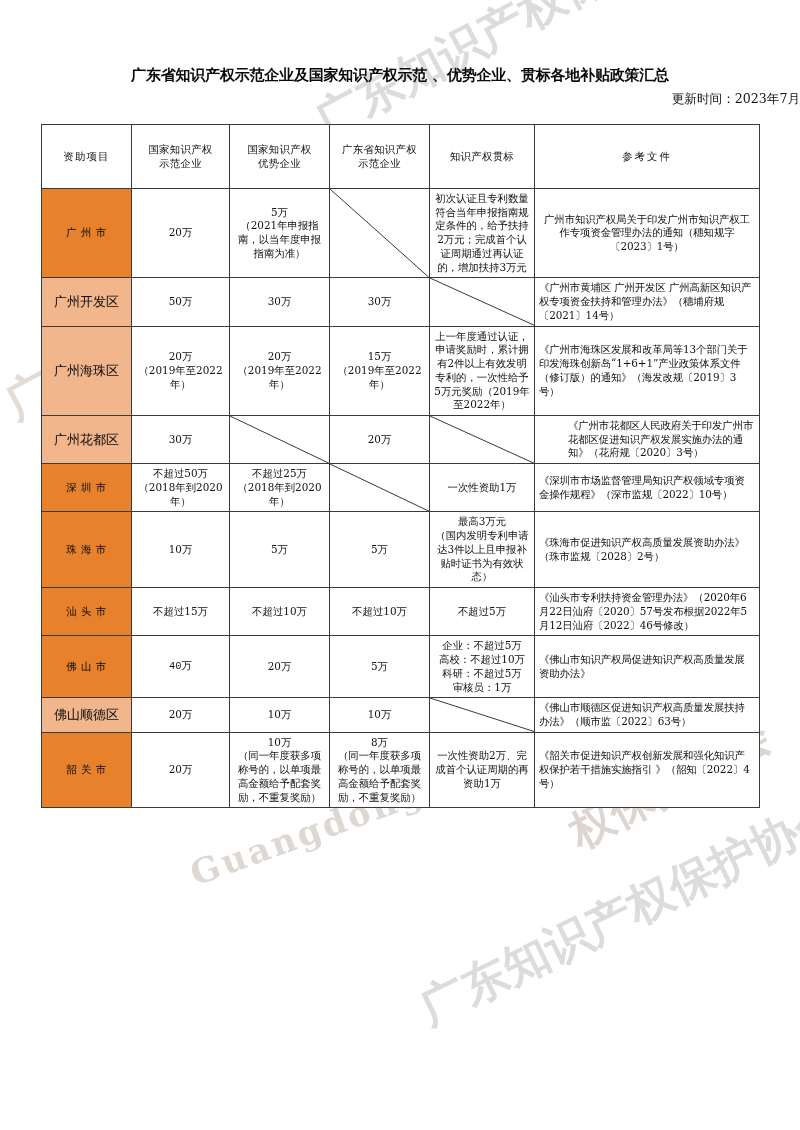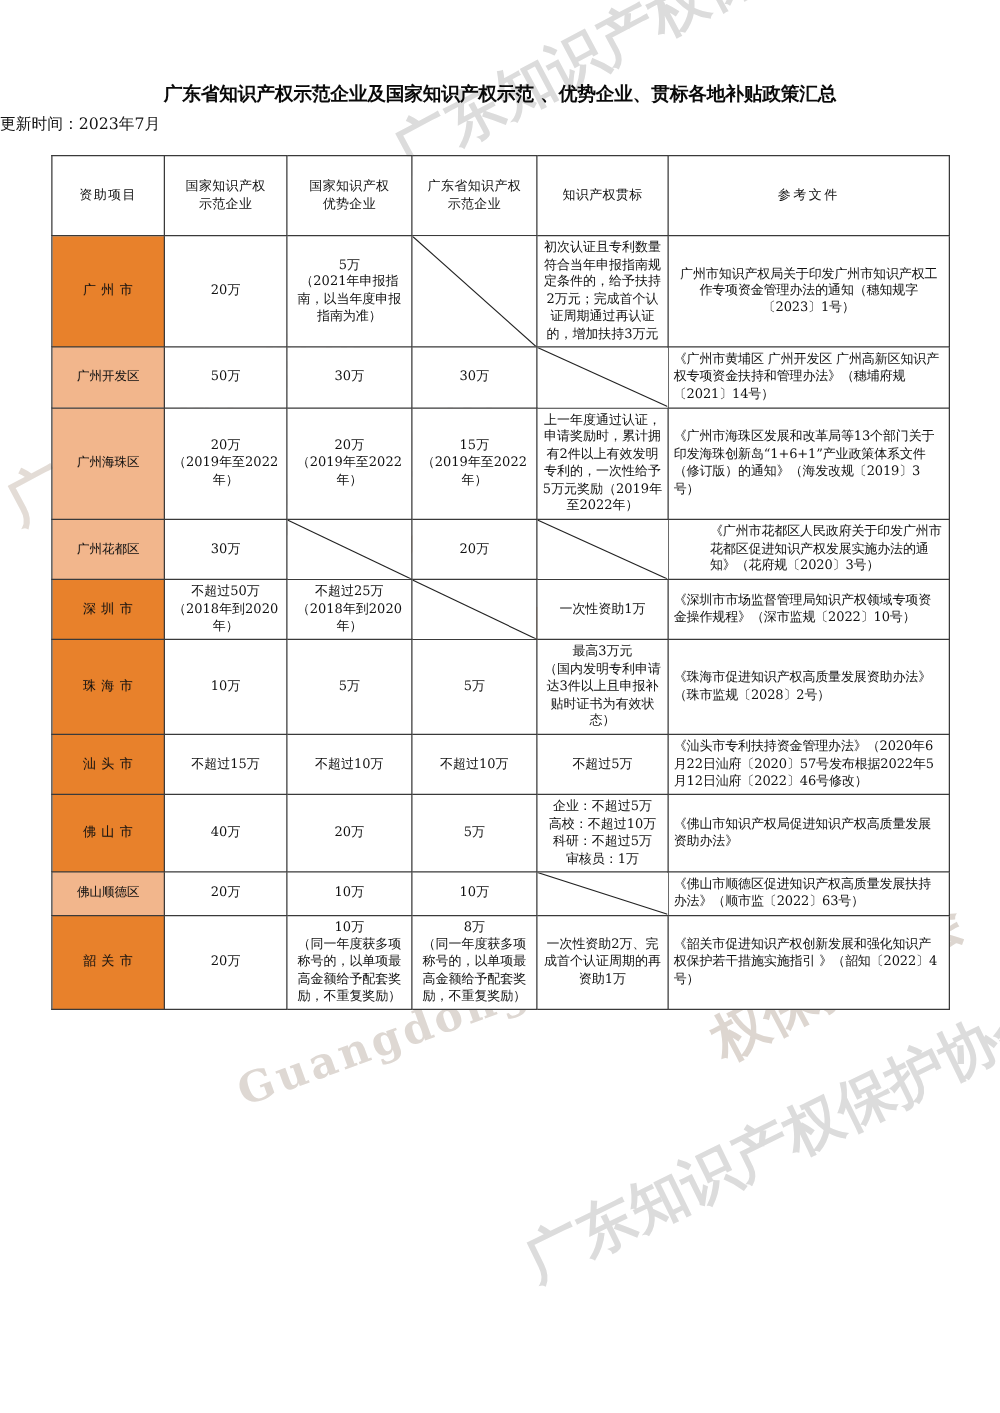--- a/index.html
+++ b/index.html
@@ -65,21 +65,21 @@
     text-align: center;
     font-family: "DejaVu Serif", "Liberation Serif", serif;
     font-size: 15px;
     font-weight: 700;
     color: #0a0a0a;
     letter-spacing: -0.2px;
     line-height: 1.2;
   }
   .subtitle {
     margin: 7px 0 0 0;
-    text-align: left;
+    text-align: right;
     font-family: "DejaVu Serif", "Liberation Serif", serif;
     font-size: 12.6px;
     color: #141414;
   }
 
   
   .table-wrap {
     position: relative;
     margin: 16px auto 0 auto;
     width: 718px;
@@ -118,21 +118,21 @@
     text-align: center;
     color: #ffffff;
     font-weight: 700;
     font-size: 13.4px;
     letter-spacing: .5px;
     font-family: "DejaVu Sans", "Liberation Sans", sans-serif;
     text-shadow: 0 0 1px rgba(0,0,0,.12);
   }
   td.rowlabel.city     { background: #e8812b; }
   td.rowlabel.district { background: #f2b68c; }
-  td.rowlabel.wide     { font-size: 10px; letter-spacing: 0; }
+  td.rowlabel.wide     { font-size: 13px; letter-spacing: 0; }
 
   td.num  { text-align: center; }
   td.para { text-align: center; }
   td.ctr  { text-align: center; }
   td.ref  { text-align: left; letter-spacing: -.1px; }
 
   
   td.slash { position: relative; padding: 0; }
   td.slash svg { display: block; width: 100%; height: 100%; position: absolute; inset: 0; }
 </style>
@@ -259,21 +259,21 @@
           <tr>
             <td class="rowlabel city">汕 头 市</td>
             <td class="num" style="white-space: normal;">不超过15万</td>
             <td class="num" style="white-space: normal;">不超过10万</td>
             <td class="num" style="white-space: normal;">不超过10万</td>
             <td class="ctr" style="white-space: normal;">不超过5万</td>
             <td class="ref" style="white-space: normal;">《汕头市专利扶持资金管理办法》（2020年6月22日汕府〔2020〕57号发布根据2022年5月12日汕府〔2022〕46号修改）</td>
           </tr>
           <tr>
             <td class="rowlabel city">佛 山 市</td>
-            <td class="num" style="white-space: normal;">40万</td>
+            <td class="num" style="white-space: normal; font-family: Liberation Mono, monospace;">40万</td>
             <td class="num" style="white-space: normal;">20万</td>
             <td class="num" style="white-space: normal;">5万</td>
             <td class="para" style="white-space: pre-line;">企业：不超过5万
 高校：不超过10万
 科研：不超过5万
 审核员：1万</td>
             <td class="ref" style="white-space: normal;">《佛山市知识产权局促进知识产权高质量发展资助办法》</td>
           </tr>
           <tr>
             <td class="rowlabel district wide">佛山顺德区</td>

